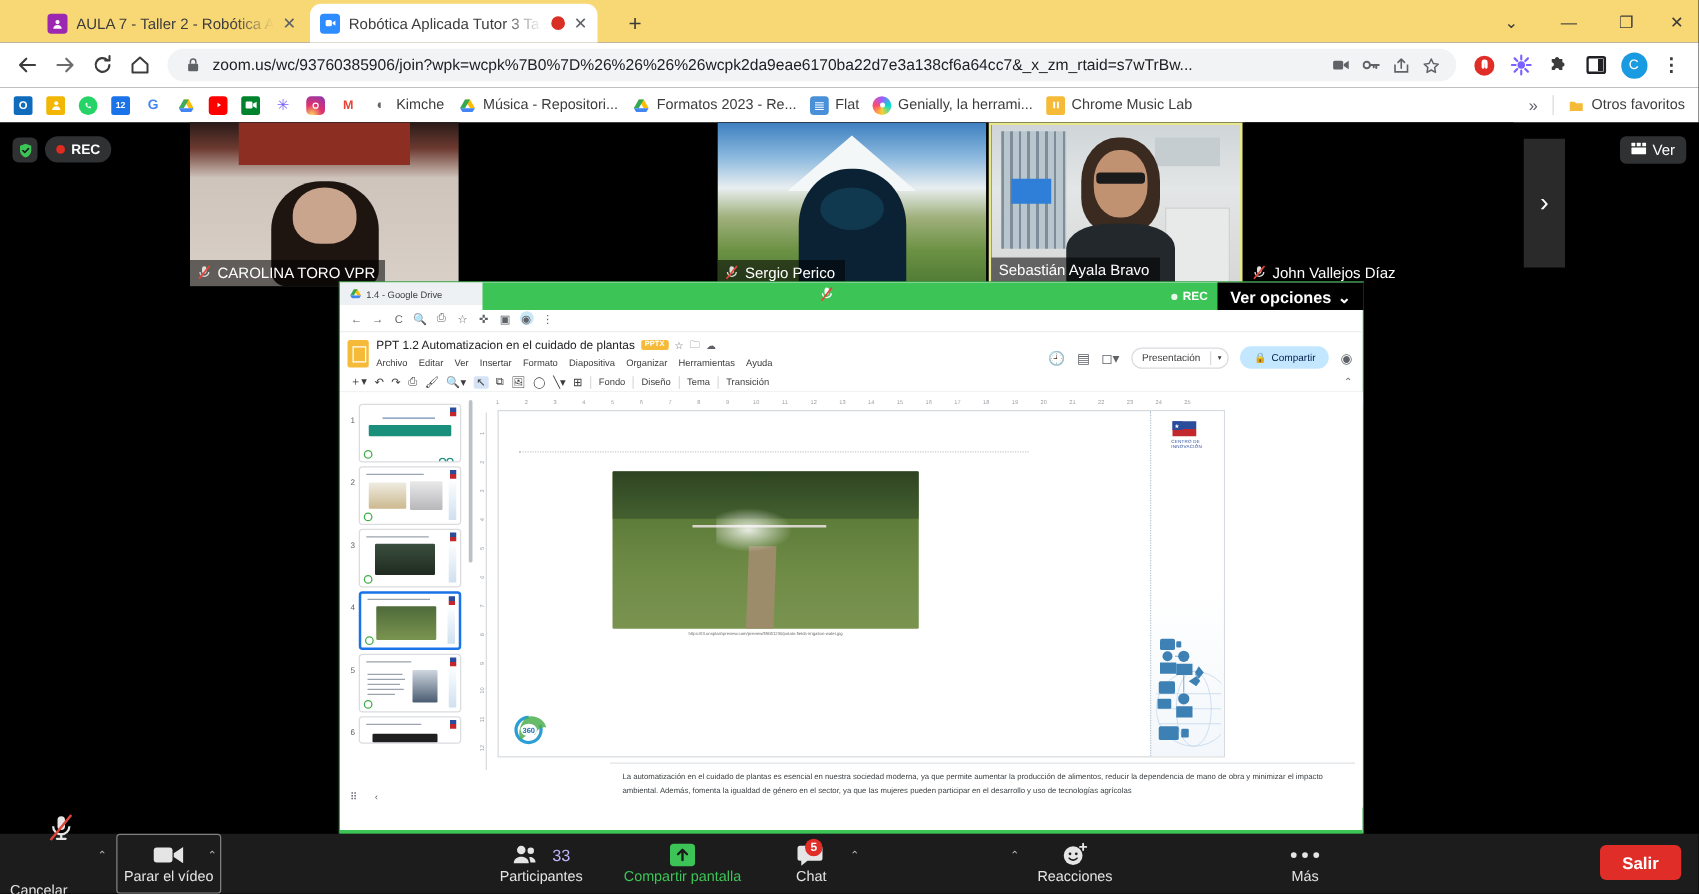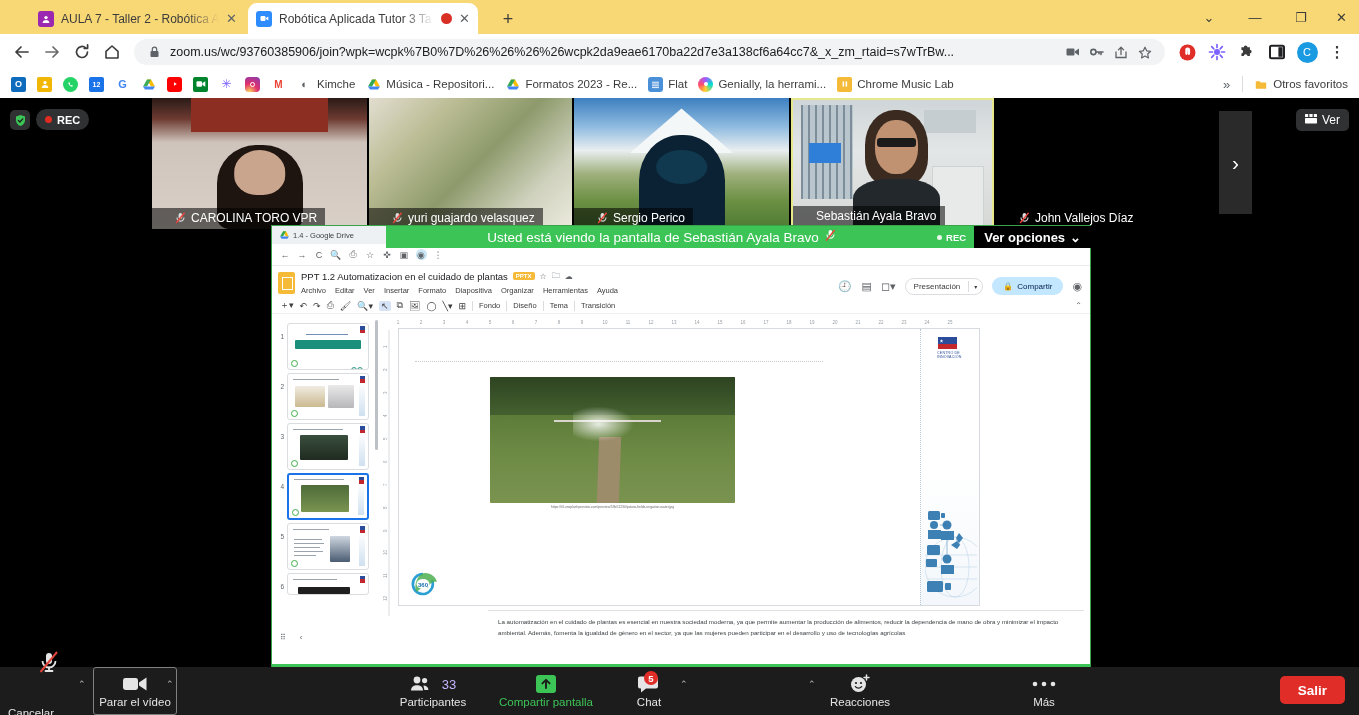--- a/index.html
+++ b/index.html
@@ -67,21 +67,21 @@
   
   .video-strip { position:absolute; left:0; top:98px; width:1359px; height:131px; background:#000; }
   .vtile { position:absolute; top:0; height:131px; overflow:hidden; background:#111; }
   .vtile.t1 { left:152px; width:215px; }
   .vtile.t2 { left:369px; width:203px; }
   .vtile.t3 { left:574px; width:215px; }
   .vtile.t4 { left:791px; width:203px; border:2px solid #e7e78c; }
   .vtile.t5 { left:996px; width:215px; background:#000; }
   .vname {
     position:absolute; left:0; bottom:0; display:flex; align-items:center; gap:5px;
-    background:rgba(0,0,0,0.55); color:#fff; font-size:12px; padding:3px 8px 4px 23px; max-width:100%;
+    background:rgba(0,0,0,0.55); color:#fff; font-size:12px; padding:3px 8px 4px 6px; max-width:100%;
     white-space:nowrap; overflow:hidden;
   }
   .mute-ico { width:11px; height:12px; flex:none; }
   .badge-shield {
     position:absolute; left:10px; top:12px; width:20px; height:20px; border-radius:5px;
     background:#2f3132; display:flex; align-items:center; justify-content:center;
   }
   .badge-rec {
     position:absolute; left:36px; top:11px; height:21px; border-radius:11px; background:#2f3132;
     display:flex; align-items:center; gap:5px; padding:0 9px; color:#fff; font-size:11px; font-weight:bold;
@@ -484,31 +484,20 @@
       <div class="vname">
         <span class="mute-ico"><svg width="11" height="12" viewBox="0 0 11 12">
               <rect x="3.6" y="1" width="3.6" height="6" rx="1.8" fill="#ddd"></rect>
               <path d="M2 5.6a3.5 3.5 0 0 0 7 0" stroke="#ddd" stroke-width="1.1" fill="none"></path>
               <path d="M1.2 11 9.6.8" stroke="#e8443a" stroke-width="1.4"></path>
             </svg></span>
         <span>CAROLINA TORO VPR</span>
       </div>
     </div>
 
-    <div class="vtile t2">
-      <div class="bg-blur" style="position:absolute;inset:0;"></div>
-      <div class="vname">
-        <span class="mute-ico"><svg width="11" height="12" viewBox="0 0 11 12">
-              <rect x="3.6" y="1" width="3.6" height="6" rx="1.8" fill="#ddd"></rect>
-              <path d="M2 5.6a3.5 3.5 0 0 0 7 0" stroke="#ddd" stroke-width="1.1" fill="none"></path>
-              <path d="M1.2 11 9.6.8" stroke="#e8443a" stroke-width="1.4"></path>
-            </svg></span>
-        <span>yuri guajardo velasquez</span>
-      </div>
-    </div>
 
     <div class="vtile t3">
       <div class="bg-mount" style="position:absolute;inset:0;"></div>
       <div style="position:absolute;left:26%;top:8%;width:48%;height:34%;background:#f4f7f8;clip-path:polygon(50% 0,100% 100%,0 100%);"></div>
       <div class="silhouette" style="width:40%;height:72%;background:#0a2233;"></div>
       <div style="position:absolute;left:50%;top:40%;transform:translateX(-50%);width:24%;height:26%;background:#10394f;border-radius:50%;"></div>
       <div class="vname">
         <span class="mute-ico"><svg width="11" height="12" viewBox="0 0 11 12">
               <rect x="3.6" y="1" width="3.6" height="6" rx="1.8" fill="#ddd"></rect>
               <path d="M2 5.6a3.5 3.5 0 0 0 7 0" stroke="#ddd" stroke-width="1.1" fill="none"></path>
@@ -570,21 +559,20 @@
             </svg></span>
         <span>1.4 - Google Drive</span>
       </div>
       <div class="sw-wc" style="right:58px;">⌄</div>
       <div class="sw-wc" style="right:39px;">–</div>
       <div class="sw-wc" style="right:20px;">▢</div>
       <div class="sw-wc" style="right:1px;">✕</div>
 
       <div class="green-bar">
         <span class="gb-text">
-          <span>Usted está viendo la pantalla de Sebastián Ayala Bravo</span>
           <span><svg width="11" height="13" viewBox="0 0 11 13">
                 <rect x="3.6" y="1" width="3.6" height="6" rx="1.8" fill="#fff"></rect>
                 <path d="M2 5.6a3.5 3.5 0 0 0 7 0" stroke="#fff" stroke-width="1.1" fill="none"></path>
                 <path d="M1.2 11.6 9.6 1" stroke="#e8443a" stroke-width="1.5"></path>
               </svg></span>
         </span>
         <span class="gb-rec">
           <span class="gb-rec-dot"></span>
           <span>REC</span>
         </span>

